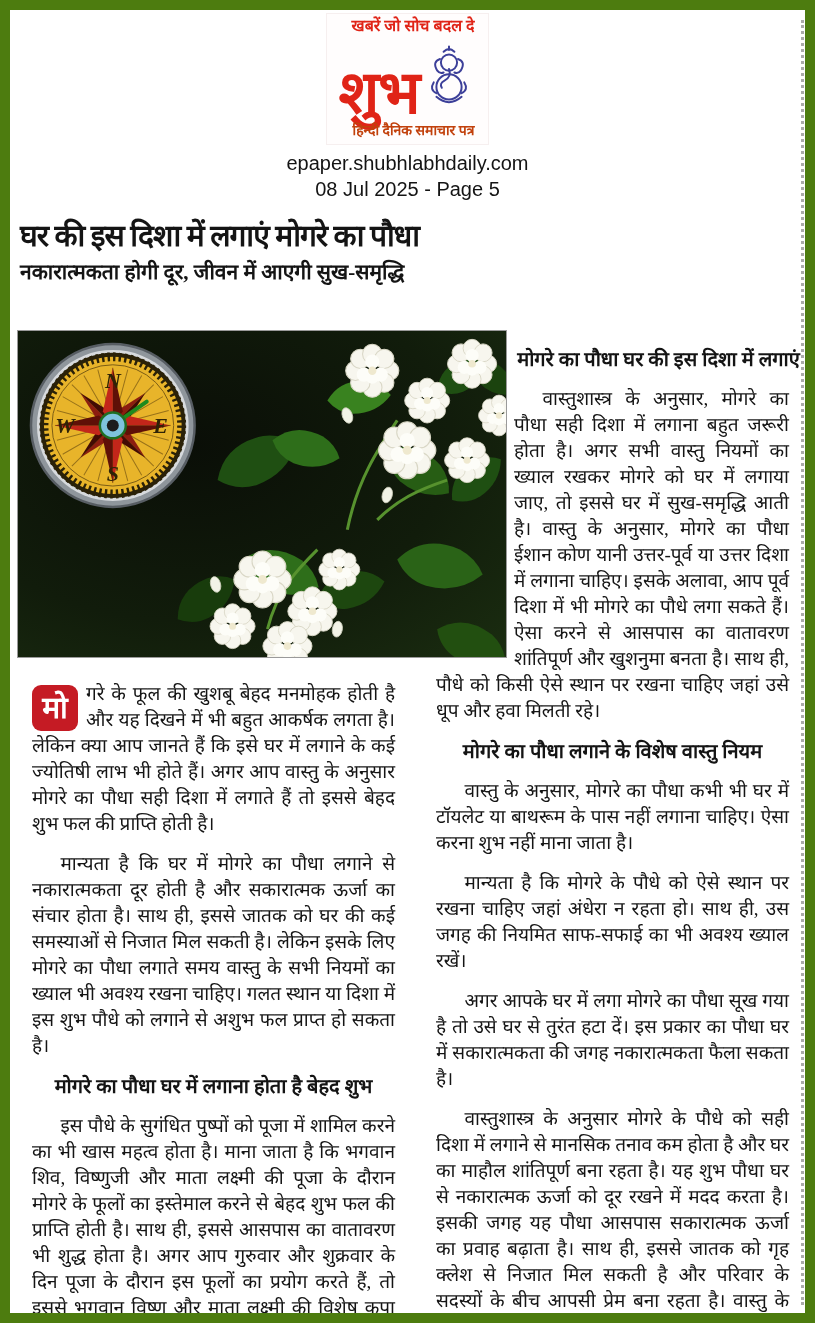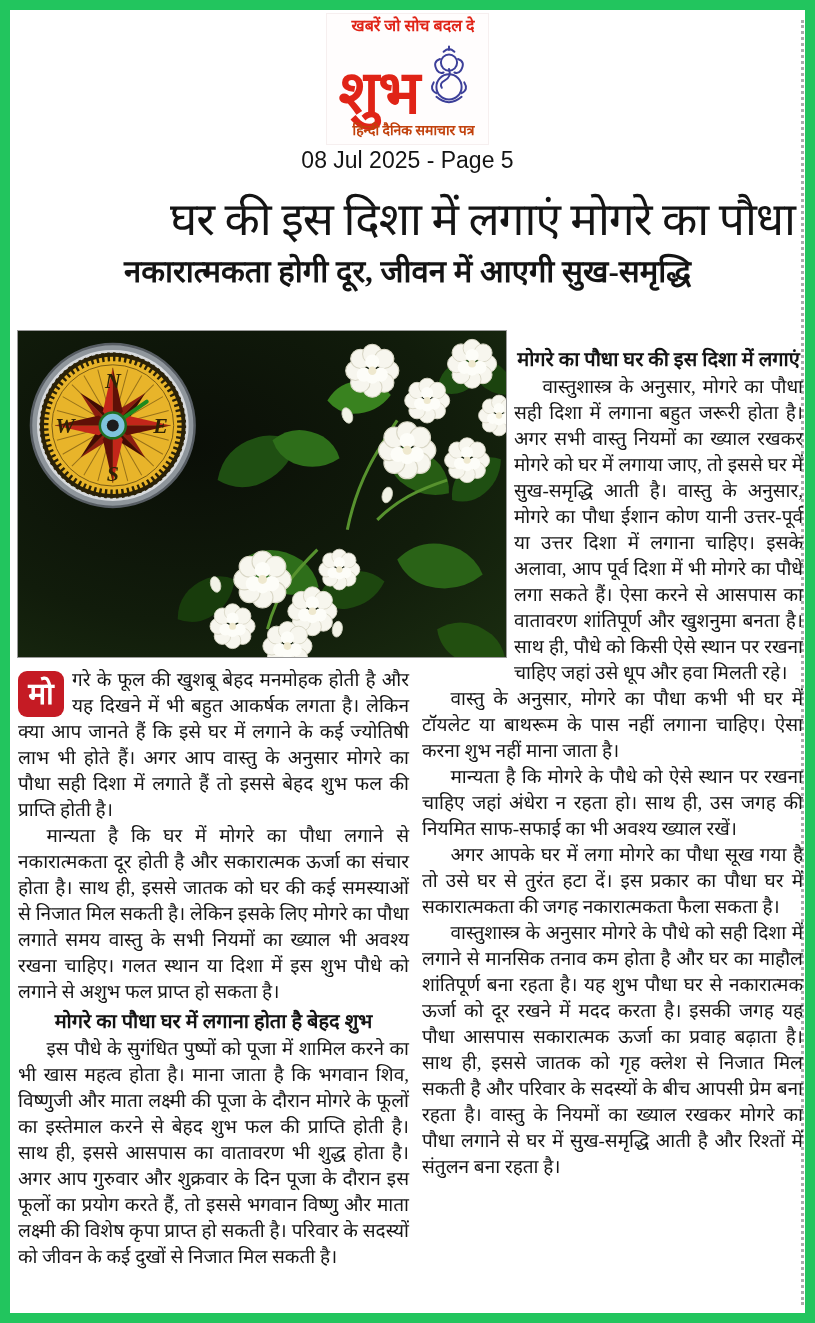--- a/index.html
+++ b/index.html
@@ -1,40 +1,40 @@
 <!DOCTYPE html>
 <html><head>
 <meta charset="utf-8">
 <style>
   html,body{margin:0;padding:0;background:#e8e8ee;}
   .page{
     width:815px;height:1323px;margin:0 auto;background:#ffffff;
-    border:10px solid #22c55e;box-sizing:border-box;position:relative;overflow:hidden;
+    border:10px solid #4d7c0f;box-sizing:border-box;position:relative;overflow:hidden;
     font-family:"Liberation Serif", serif;color:#141414;
   }
   
   .header{text-align:center;padding-top:3px;}
   .logo-box{display:inline-block;background:#fffdfd;padding:3px 12px 4px;border:1px solid #f6efef;}
   .logo-tagline{color:#e02417;font-weight:bold;font-size:16px;text-align:right;padding-right:2px;line-height:1.15;}
   .logo-main{display:flex;align-items:center;justify-content:center;gap:3px;}
   .logo-word{color:#e02417;font-size:60px;font-weight:900;line-height:0.95;letter-spacing:-1px;margin-top:30px;}
   .logo-sub{color:#c2410c;font-weight:bold;font-size:14px;text-align:right;padding-right:2px;line-height:1.2;margin-top:1px;}
   .site-line{font-family:"Liberation Sans",sans-serif;font-size:20px;margin-top:7px;line-height:1.15;}
-  .date-line{font-family:"Liberation Sans",sans-serif;font-size:23px;line-height:1.2;margin-top:2px;}
+  .date-line{font-family:"Liberation Sans",sans-serif;font-size:20px;line-height:1.2;margin-top:2px;}
   
-  .headline{font-size:46px;font-weight:400;text-align:right;margin:16px 10px 0;line-height:1.25;letter-spacing:-1px;}
-  .subheadline{font-size:31px;font-weight:800;text-align:center;margin:4px 10px 0;line-height:1.3;}
+  .headline{font-size:30px;font-weight:700;text-align:left;margin:16px 10px 0;line-height:1.25;letter-spacing:-1px;}
+  .subheadline{font-size:21px;font-weight:800;margin:4px 10px 0;line-height:1.3;}
   
   .article{position:absolute;left:7px;top:320px;width:786px;height:985px;font-size:19px;line-height:26px;text-align:justify;}
   .photo{position:absolute;left:0;top:0;width:490px;height:328px;border:1px solid #9a9a9a;box-sizing:border-box;background:#0c120a;}
   .photo svg{display:block;width:100%;height:100%;}
   .col-left{position:absolute;left:1px;top:337px;width:391px;}
   .col-right{position:absolute;left:405px;top:1px;width:381px;}
   .float-spacer{float:left;width:92px;height:332px;}
-  .article p{margin:0;text-indent:1.5em;}
+  .article p{margin:14px;text-indent:1.5em;}
   .article p.first{text-indent:0;}
   .col-head{font-size:20px;font-weight:bold;text-align:center;margin:3px 0 2px;text-indent:0;}
   .col-head.lead{margin-top:15px;}
   .dropcap{float:left;width:46px;height:46px;background:#c51b24;border-radius:9px;color:#ffffff;
            font-size:30px;font-weight:bold;text-align:center;line-height:46px;margin:4px 8px 2px 0;}
   .dotted-rule{position:absolute;top:10px;bottom:8px;right:1px;width:0;border-right:3px dotted #ababab;}
 </style>
 </head>
 <body>
 
@@ -53,20 +53,21 @@
             <path d="M40 16 q9 3 3 13 q-3 4 -7 2"></path>
             <path d="M30 27 q3 9 -5 13 q-6 3 -3 8"></path>
             <circle cx="30" cy="47" r="14"></circle>
             <path d="M16 58 q14 12 28 0"></path>
             <path d="M13 42 q-5 8 3 12 M47 42 q5 8 -3 12"></path>
           </svg>
         </span>
       </div>
       <div class="logo-sub">हिन्दी दैनिक समाचार पत्र</div>
     </div>
+    <div class="site-line">epaper.shubhlabhdaily.com</div>
     <div class="date-line">08 Jul 2025 - Page 5</div>
   </div>
 
   <h1 class="headline">घर की इस दिशा में लगाएं मोगरे का पौधा</h1>
   <h2 class="subheadline">नकारात्मकता होगी दूर, जीवन में आएगी सुख-समृद्धि</h2>
 
   <div class="dotted-rule"></div>
 
   <div class="article">
 
@@ -201,20 +202,21 @@
             <text x="-48" y="8">W</text>
           </g>
         </g>
       </svg>
     </div>
 
     <div class="col-right">
       <div class="float-spacer"></div>
       <h3 class="col-head lead">मोगरे का पौधा घर की इस दिशा में लगाएं</h3>
       <p>वास्तुशास्त्र के अनुसार, मोगरे का पौधा सही दिशा में लगाना बहुत जरूरी होता है। अगर सभी वास्तु नियमों का ख्याल रखकर मोगरे को घर में लगाया जाए, तो इससे घर में सुख-समृद्धि आती है। वास्तु के अनुसार, मोगरे का पौधा ईशान कोण यानी उत्तर-पूर्व या उत्तर दिशा में लगाना चाहिए। इसके अलावा, आप पूर्व दिशा में भी मोगरे का पौधे लगा सकते हैं। ऐसा करने से आसपास का वातावरण शांतिपूर्ण और खुशनुमा बनता है। साथ ही, पौधे को किसी ऐसे स्थान पर रखना चाहिए जहां उसे धूप और हवा मिलती रहे।</p>
+      <h3 class="col-head">मोगरे का पौधा लगाने के विशेष वास्तु नियम</h3>
       <p>वास्तु के अनुसार, मोगरे का पौधा कभी भी घर में टॉयलेट या बाथरूम के पास नहीं लगाना चाहिए। ऐसा करना शुभ नहीं माना जाता है।</p>
       <p>मान्यता है कि मोगरे के पौधे को ऐसे स्थान पर रखना चाहिए जहां अंधेरा न रहता हो। साथ ही, उस जगह की नियमित साफ-सफाई का भी अवश्य ख्याल रखें।</p>
       <p>अगर आपके घर में लगा मोगरे का पौधा सूख गया है तो उसे घर से तुरंत हटा दें। इस प्रकार का पौधा घर में सकारात्मकता की जगह नकारात्मकता फैला सकता है।</p>
       <p>वास्तुशास्त्र के अनुसार मोगरे के पौधे को सही दिशा में लगाने से मानसिक तनाव कम होता है और घर का माहौल शांतिपूर्ण बना रहता है। यह शुभ पौधा घर से नकारात्मक ऊर्जा को दूर रखने में मदद करता है। इसकी जगह यह पौधा आसपास सकारात्मक ऊर्जा का प्रवाह बढ़ाता है। साथ ही, इससे जातक को गृह क्लेश से निजात मिल सकती है और परिवार के सदस्यों के बीच आपसी प्रेम बना रहता है। वास्तु के नियमों का ख्याल रखकर मोगरे का पौधा लगाने से घर में सुख-समृद्धि आती है और रिश्तों में संतुलन बना रहता है।</p>
     </div>
 
     <div class="col-left">
       <p class="first">
         <span class="dropcap">मो</span><span>गरे के फूल की खुशबू बेहद मनमोहक होती है और यह दिखने में भी बहुत आकर्षक लगता है। लेकिन क्या आप जानते हैं कि इसे घर में लगाने के कई ज्योतिषी लाभ भी होते हैं। अगर आप वास्तु के अनुसार मोगरे का पौधा सही दिशा में लगाते हैं तो इससे बेहद शुभ फल की प्राप्ति होती है।</span>
       </p>

